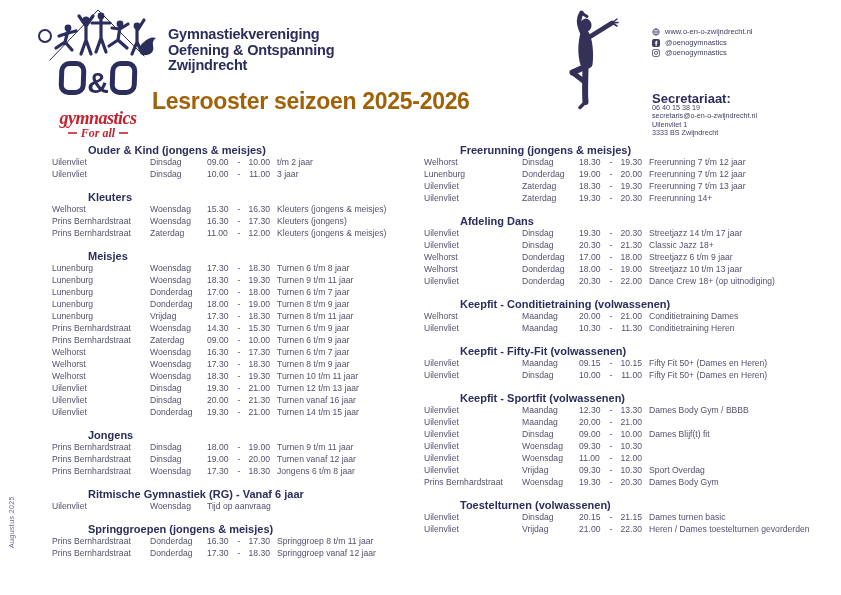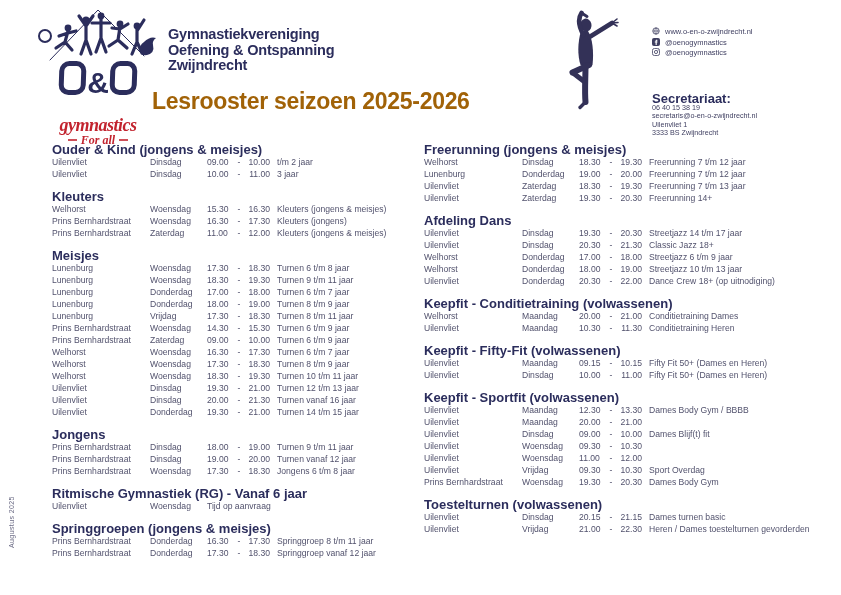--- a/index.html
+++ b/index.html
@@ -21,51 +21,51 @@
   .o-glyph {
     width:27px; height:34px; border:5px solid #2b2d5c; border-radius:10px;
     background:#fff; transform:skewX(-2deg);
   }
   .logo-amp {
     font-weight:bold; font-size:30px; color:#2b2d5c; line-height:30px;
     margin:0 1px; position:relative; top:5px;
   }
   .logo-gym {
     font-family:"Liberation Serif", serif; font-style:italic; font-weight:bold;
-    color:#c2232e; font-size:18px; letter-spacing:-.5px; margin-top:19px; line-height:18px;
+    color:#c2232e; font-size:18px; letter-spacing:-.5px; margin-top:12px; line-height:18px;
   }
   .logo-tag {
     font-family:"Liberation Serif", serif; font-style:italic; font-weight:bold;
     color:#c2232e; font-size:12px; line-height:12px;
     display:flex; align-items:center; justify-content:center; gap:4px;
   }
   .tag-orn { display:inline-block; width:9px; height:1.5px; background:#c2232e; opacity:.8; }
   
   .org-title {
     position:absolute; left:168px; top:27px; color:#2b2d5c;
     font-weight:bold; font-size:14.5px; line-height:15.5px; letter-spacing:-.2px;
   }
   .main-title {
     position:absolute; left:152px; top:88px; color:#a16207;
     font-weight:bold; font-size:23px; letter-spacing:-.3px;
   }
   
   .dancer { position:absolute; left:552px; top:10px; }
   
   .contact { position:absolute; left:652px; top:27px; font-size:7.5px; color:#3e3e60; }
-  .contact-row { display:flex; gap:5px; line-height:10.5px; }
+  .contact-row { display:flex; align-items:center; gap:5px; line-height:10.5px; }
   .cicon { width:8px; height:8px; flex:none; }
   .secretariat { position:absolute; left:652px; top:71px; font-size:7.2px; color:#3e3e60; line-height:8.6px; }
   .sec-label { font-weight:bold; color:#2b2d5c; font-size:13px;margin-top:24px; }
   
   .main { position:absolute; left:52px; top:144px; display:flex; width:778px; }
   .col-left  { width:372px; flex:none; }
   .col-right { width:406px; flex:none; }
   .section { margin-bottom:11px; }
-  .sec-title { font-size:13px; font-weight:bold; color:#2b2d5c; line-height:12px; }
+  .sec-title { font-size:11px; font-weight:bold; color:#2b2d5c; line-height:12px;margin-left:36px; }
   .row {
     display:grid; grid-template-columns:98px 57px 27px 10px 33px 1fr;
     font-size:8.6px; color:#52526d; line-height:12px;
   }
   .c-dash { text-align:center; }
   .c-end  { text-align:right; padding-right:7px; }
   .c-note { grid-column:3 / 7; }
 </style>
 </head>
 <body>

